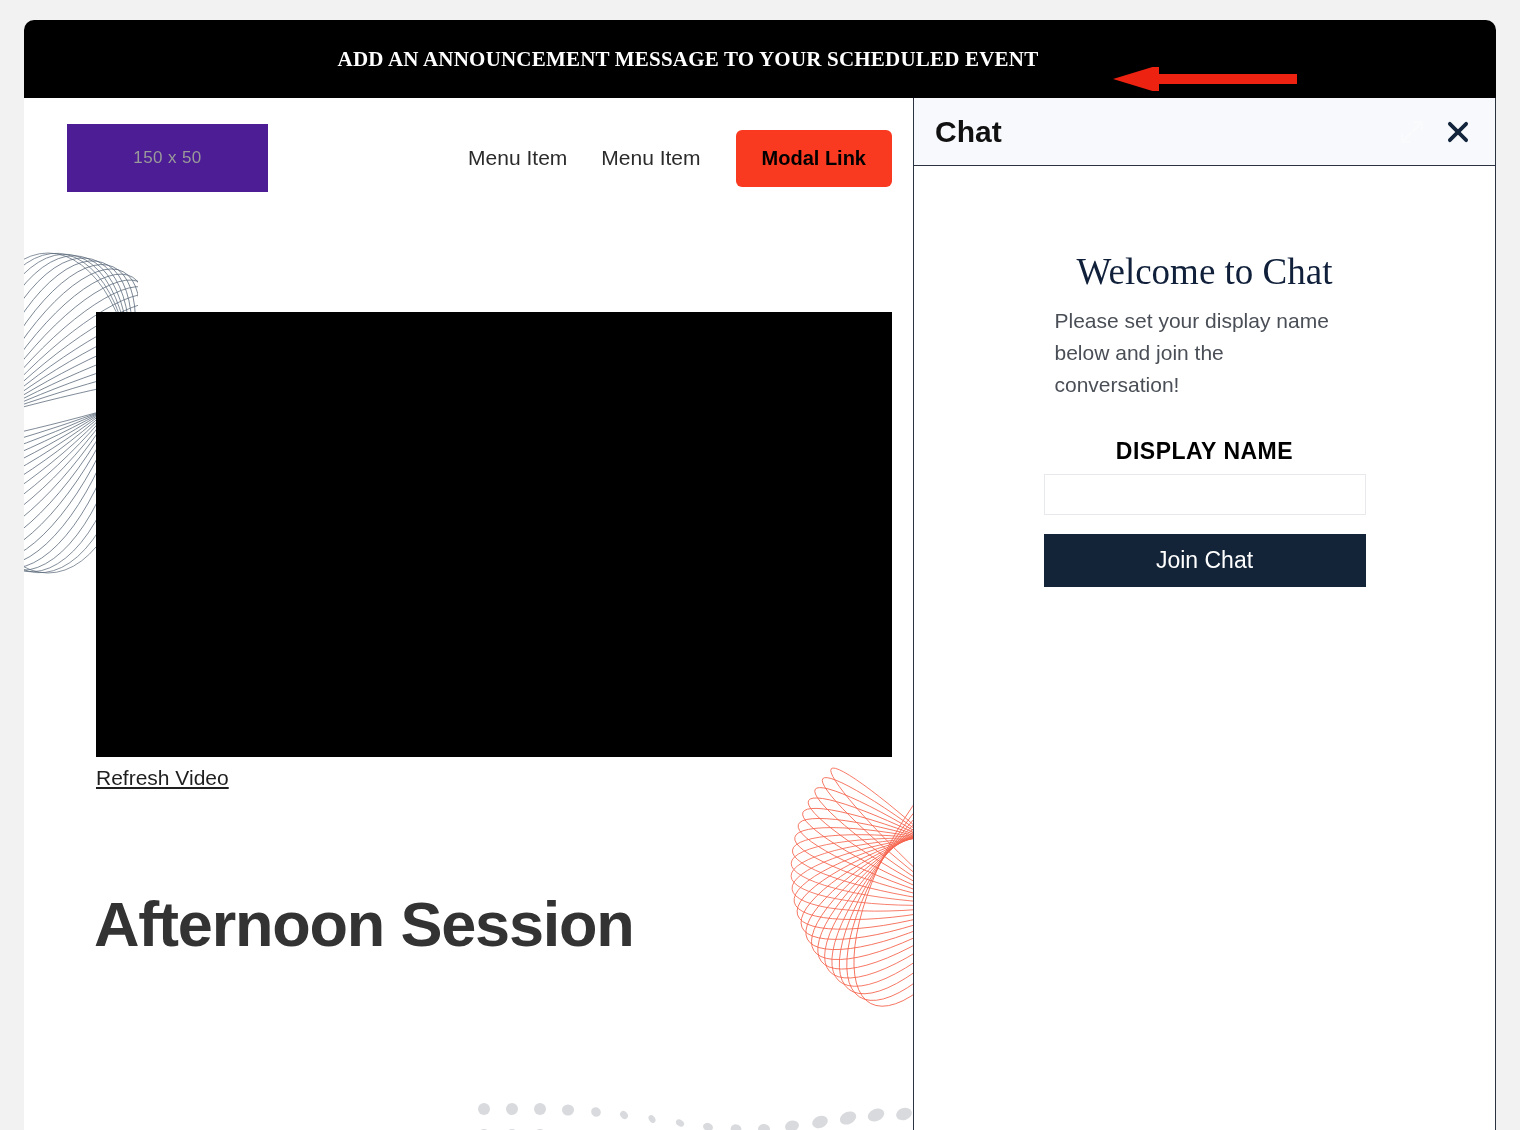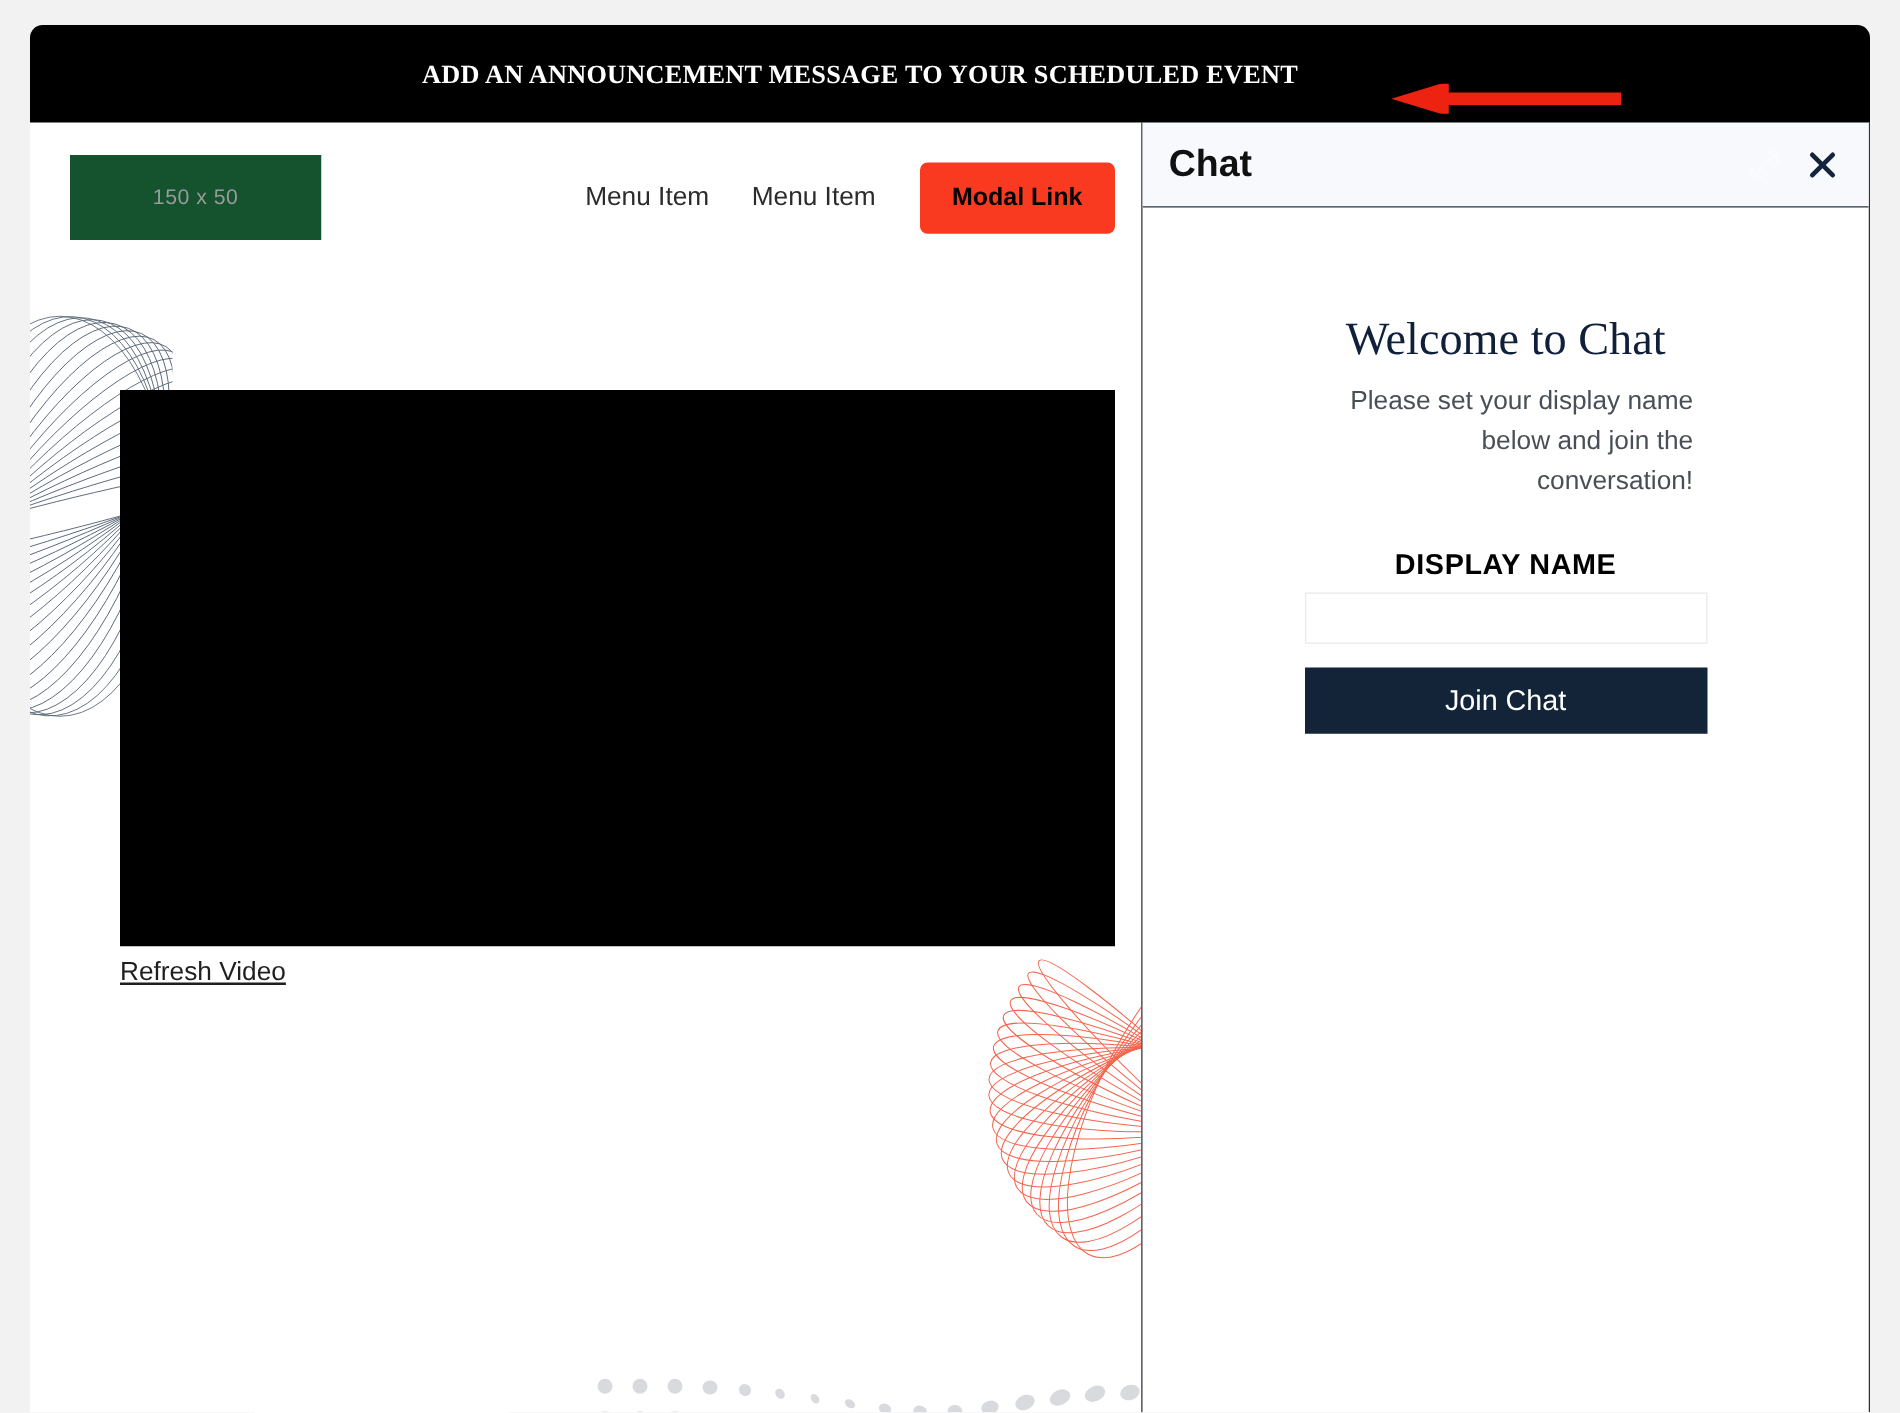--- a/index.html
+++ b/index.html
@@ -123,24 +123,24 @@
     position: absolute;
     left: 0;
     top: 0;
     width: 889px;
     height: 120px;
     display: flex;
     align-items: center;
     z-index: 10;
   }
   .logo-placeholder {
-    margin-left: 32px;
+    margin-left: 43px;
     width: 201px;
     height: 68px;
-    background: #14532d;
+    background: #4c1d95;
     display: flex;
     align-items: center;
     justify-content: center;
     color: #9a9a9a;
     font-size: 17px;
     letter-spacing: 0.4px;
   }
   .nav-right {
     margin-left: auto;
     margin-right: 21px;
@@ -302,21 +302,21 @@
   .chat-welcome-title {
     font-size: 37px;
     color: #10203a;
     font-weight: 400;
     line-height: 1.1;
     font-family: Liberation Serif, serif;
   }
   .chat-welcome-sub {
     margin-top: 12px;
     width: 300px;
-    text-align: right;
+    text-align: left;
     font-size: 21px;
     line-height: 1.52;
     color: #4a4f57;
   }
   .chat-form {
     margin-top: 38px;
     width: 322px;
   }
   .display-name-label {
     display: block;
@@ -448,20 +448,21 @@
         <div class="nav-right">
           <a class="nav-link" href="#">Menu Item</a>
           <a class="nav-link" href="#">Menu Item</a>
           <button class="modal-link-btn">Modal Link</button>
         </div>
       </nav>
 
       <div class="video-box"></div>
       <a class="refresh-video" href="#">Refresh Video</a>
 
+      <h1 class="session-title">Afternoon Session</h1>
 
     </div>
 
     <aside class="chat-panel">
       <div class="chat-header">
         <div class="chat-title">Chat</div>
         <div class="chat-header-actions">
           <svg class="chat-expand-icon" viewBox="0 0 24 24">
             <g stroke="#fafbfd" stroke-width="1.8" fill="none" stroke-linecap="round" stroke-linejoin="round">
               <path d="M14 4 L20 4 L20 10"></path>

